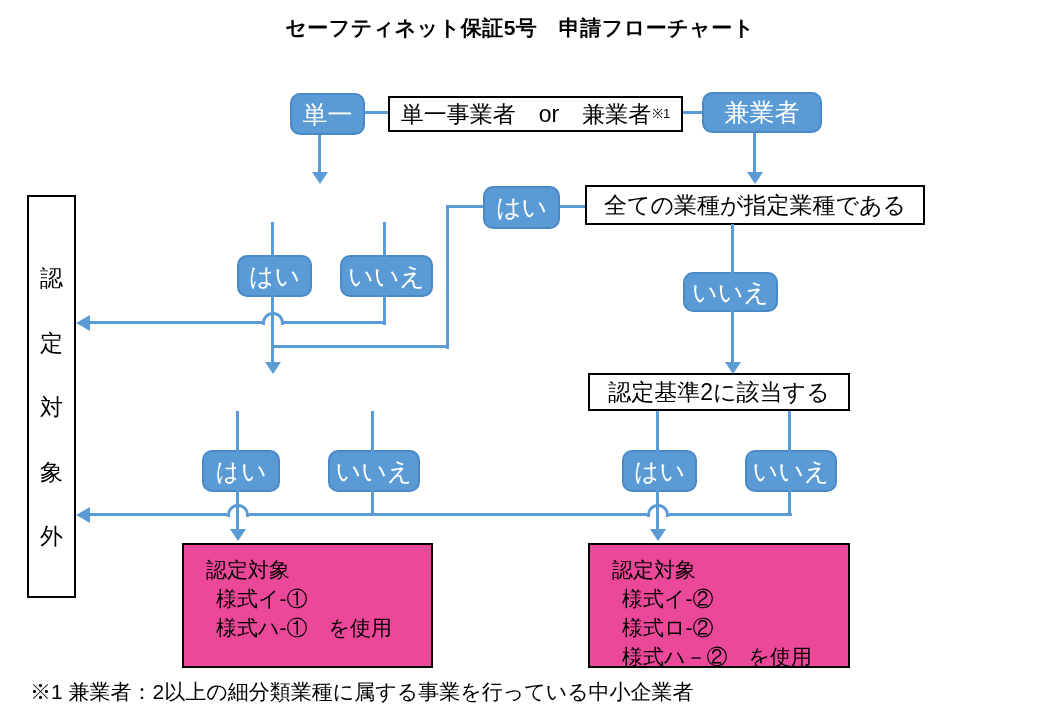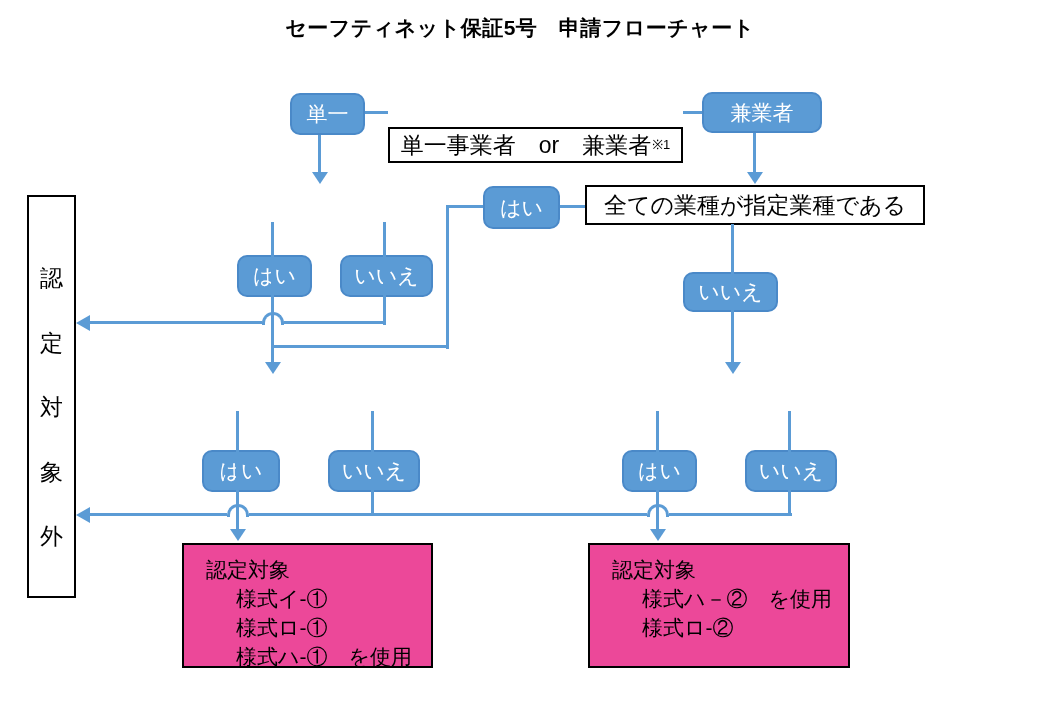--- a/index.html
+++ b/index.html
@@ -7,39 +7,39 @@
     position:relative; width:1040px; height:720px; background:#ffffff;
     font-family:"Liberation Sans", sans-serif; color:#000; overflow:hidden;border-radius:24px;
   }
   .title {
     position:absolute; left:0; right:0; top:14px; text-align:center;
     font-size:21px; font-weight:600; letter-spacing:0.5px;
   }
   .pill {
     position:absolute; background:#5b9bd5; border:2px solid #4a89c8;
     border-radius:10px; color:#ffffff; display:flex; align-items:center;
-    justify-content:center; font-size:21px; box-sizing:border-box; white-space:nowrap;
+    justify-content:center; font-size:25px; box-sizing:border-box; white-space:nowrap;
   }
   .wbox {
     position:absolute; background:#ffffff; border:2px solid #000000;
     box-sizing:border-box; display:flex; align-items:center; justify-content:center;
     font-size:23px; white-space:nowrap;
   }
   .wbox sup { font-size:13px; line-height:0; margin-left:1px; }
   .vbox {
     position:absolute; background:#ffffff; border:2px solid #000000;
     box-sizing:border-box; display:flex; flex-direction:column; align-items:center;
     justify-content:space-between; padding:66px 0 44px 0; font-size:23px;
   }
   .resbox {
     position:absolute; background:#ec4899; border:2px solid #000000;
     box-sizing:border-box; font-size:21px; padding-top:10px;
   }
   .resbox .line { line-height:29px; padding-left:22px; white-space:nowrap; }
-  .resbox .indent { padding-left:52px; }
+  .resbox .indent { padding-left:32px; }
   .hl, .vl { position:absolute; background:#5b9bd5; }
   .hl { height:3px; } .vl { width:3px; }
   .arr-down {
     position:absolute; width:0; height:0;
     border-left:8px solid transparent; border-right:8px solid transparent;
     border-top:12px solid #5b9bd5;
   }
   .arr-left {
     position:absolute; width:0; height:0;
     border-top:8px solid transparent; border-bottom:8px solid transparent;
@@ -53,59 +53,61 @@
   .footnote { position:absolute; left:30px; top:678px; font-size:21px; white-space:nowrap; }
 </style>
 </head>
 <body>
 
 <div class="canvas">
 
   <div class="title">セーフティネット保証5号　申請フローチャート</div>
 
   <div class="pill" style="left:290px; top:93px; width:75px; height:42px;">単一</div>
-  <div class="wbox" style="left:388px; top:96px; width:295px; height:36px;margin-top:31px;">
+  <div class="wbox" style="left:388px; top:96px; width:295px; height:36px;">
     <span>単一事業者　or　兼業者</span>
       <sup>※1</sup>
   </div>
   <div class="pill" style="left:702px; top:92px; width:120px; height:41px;">兼業者</div>
 
   <div class="pill" style="left:483px; top:186px; width:77px; height:43px;">はい</div>
   <div class="wbox" style="left:585px; top:185px; width:340px; height:40px;">全ての業種が指定業種である</div>
 
   <div class="pill" style="left:237px; top:255px; width:75px; height:42px;">はい</div>
   <div class="pill" style="left:340px; top:255px; width:93px; height:42px;">いいえ</div>
   <div class="pill" style="left:683px; top:272px; width:95px; height:40px;">いいえ</div>
 
   <div class="vbox" style="left:27px; top:195px; width:49px; height:403px;">
     <span>認</span>
     <span>定</span>
     <span>対</span>
     <span>象</span>
     <span>外</span>
   </div>
 
+  <div class="wbox" style="left:588px; top:373px; width:262px; height:38px;">認定基準2に該当する</div>
 
   <div class="pill" style="left:202px; top:450px; width:78px; height:42px;">はい</div>
   <div class="pill" style="left:328px; top:450px; width:92px; height:42px;">いいえ</div>
   <div class="pill" style="left:622px; top:450px; width:75px; height:42px;">はい</div>
   <div class="pill" style="left:745px; top:450px; width:92px; height:42px;">いいえ</div>
 
   <div class="resbox" style="left:182px; top:543px; width:251px; height:125px;">
     <div class="line">認定対象</div>
     <div class="line indent">様式イ-①</div>
-    <div class="line indent">様式ロ-①</div>
     <div class="line indent">様式ハ-①　を使用</div>
   </div>
   <div class="resbox" style="left:588px; top:543px; width:262px; height:125px;">
     <div class="line">認定対象</div>
+    <div class="line indent">様式イ-②</div>
+    <div class="line indent">様式ロ-②</div>
     <div class="line indent">様式ハ－②　を使用</div>
-    <div class="line indent">様式ロ-②</div>
   </div>
 
+  <div class="footnote">※1 兼業者：2以上の細分類業種に属する事業を行っている中小企業者</div>
 
   <div class="hl" style="left:365px; top:111px; width:23px;"></div>
   <div class="hl" style="left:683px; top:111px; width:19px;"></div>
 
   <div class="vl" style="left:318px; top:135px; height:38px;"></div>
   <div class="arr-down" style="left:312px; top:172px;"></div>
 
   <div class="vl" style="left:753px; top:133px; height:40px;"></div>
   <div class="arr-down" style="left:747px; top:172px;"></div>
 

